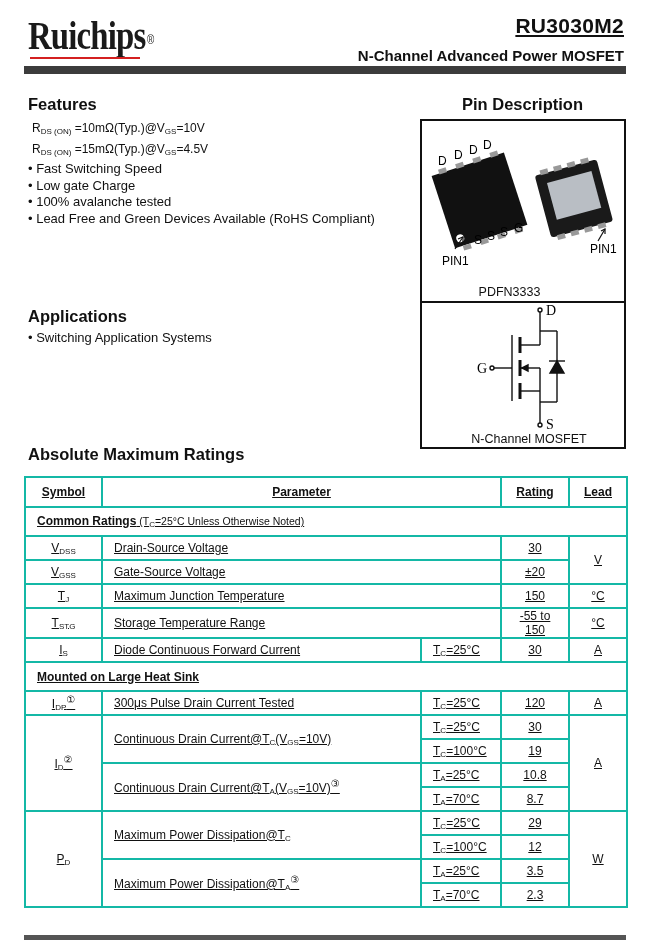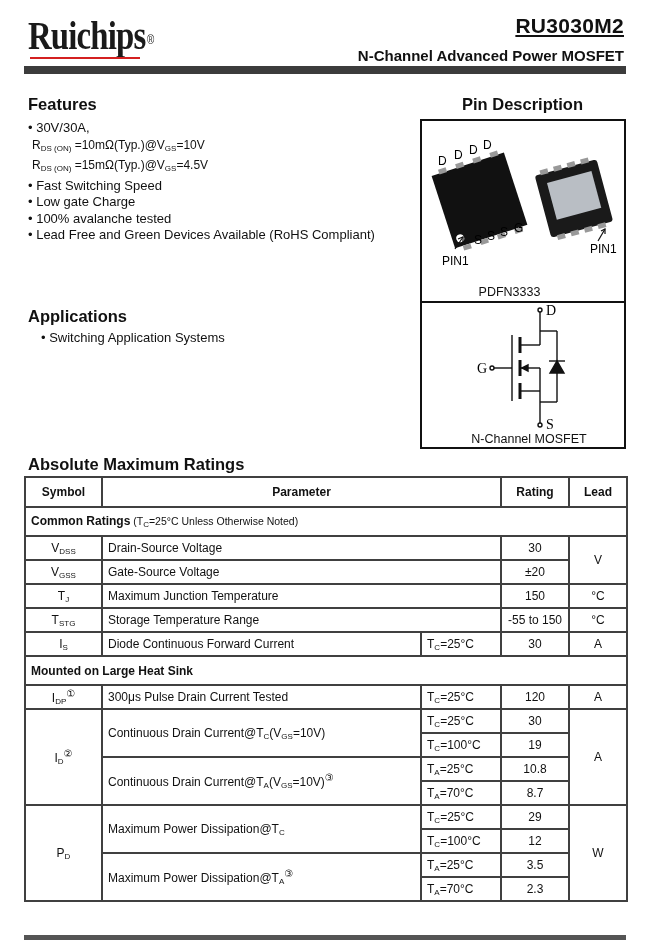--- a/index.html
+++ b/index.html
@@ -10,57 +10,56 @@
   .logo-reg { font-size: 12px; vertical-align: top; position: relative; top: 4px; margin-left: 2px; font-family: "Liberation Sans", sans-serif; font-weight: normal; }
   .logo-underline { position: absolute; left: 30px; top: 57px; width: 110px; height: 2px; background: #d42020; }
 
   .part-number { position: absolute; right: 34px; top: 14px; font-size: 21px; font-weight: bold; text-decoration: underline; letter-spacing: 0.3px; }
   .subtitle { position: absolute; right: 34px; top: 47px; font-size: 15px; font-weight: bold; }
   .header-bar { position: absolute; left: 24px; top: 66px; width: 602px; height: 8px; background: #3c3c3c; }
 
   .section-title { position: absolute; font-size: 16.5px; font-weight: bold; }
   .features-title { left: 28px; top: 95px; }
   .apps-title { left: 28px; top: 307px; }
-  .amr-title { left: 28px; top: 455px; }
+  .amr-title { left: 28px; top: 445px; }
   .pin-title { left: 462px; top: 95px; }
 
   .list { position: absolute; font-size: 13px; line-height: 16.5px; }
   .features-list { left: 28px; top: 120px; }
-  .apps-list { left: 41px; top: 330px; }
+  .apps-list { left: 28px; top: 330px; }
   .list .li { white-space: nowrap; }
   .list .sub { font-size: 12px; padding-left: 4px; }
   sub, .sb { font-size: 8px; vertical-align: -2px; }
   .sup { font-size: 10px; vertical-align: 5px; }
 
   .pin-box { position: absolute; left: 420px; top: 119px; width: 206px; height: 330px; border: 2px solid #111; }
   .pin-divider { position: absolute; left: 0; top: 180px; width: 202px; height: 2px; background: #111; }
   .pin-svg { position: absolute; left: 0; top: 0; }
   .pkg-label { position: absolute; left: 0; width: 175px; top: 164px; text-align: center; font-size: 12.5px; }
   .mosfet-label { position: absolute; left: 0; width: 214px; top: 311px; text-align: center; font-size: 12.5px; }
 
   table.amr { position: absolute; left: 24px; top: 476px; width: 602px; border-collapse: collapse; font-size: 12px; table-layout: fixed; }
-  table.amr td, table.amr th { border: 2px solid #404040; height: 24px; padding: 0 5px; }
+  table.amr td, table.amr th { border: 2px solid #14b8a6; height: 24px; padding: 0 11px; text-decoration: underline; }
   table.amr th { font-weight: bold; text-align: center; height: 30px; }
   table.amr td.c { text-align: center; }
   table.amr td.group { font-weight: bold; height: 29px; }
   table.amr td.group .note { font-weight: normal; font-size: 10.5px; }
   .footer-bar { position: absolute; left: 24px; top: 935px; width: 602px; height: 5px; background: #555; }
 </style>
 </head>
 <body>
 
 <div class="logo"><span>Ruichips</span><span class="logo-reg">®</span></div>
 <div class="logo-underline"></div>
 <div class="part-number">RU3030M2</div>
 <div class="subtitle">N-Channel Advanced Power MOSFET</div>
 <div class="header-bar"></div>
 
 <div class="section-title features-title">Features</div>
 <div class="list features-list">
-  <div class="li">• 30V/30A,</div>
   <div class="li sub"><span>R</span><span class="sb">DS (ON)</span><span> =10mΩ(Typ.)@V</span><span class="sb">GS</span><span>=10V</span></div>
   <div class="li sub"><span>R</span><span class="sb">DS (ON)</span><span> =15mΩ(Typ.)@V</span><span class="sb">GS</span><span>=4.5V</span></div>
   <div class="li">• Fast Switching Speed</div>
   <div class="li">• Low gate Charge</div>
   <div class="li">• 100% avalanche tested</div>
   <div class="li">• Lead Free and Green Devices Available (RoHS Compliant)</div>
 </div>
 
 <div class="section-title apps-title">Applications</div>
 <div class="list apps-list">

